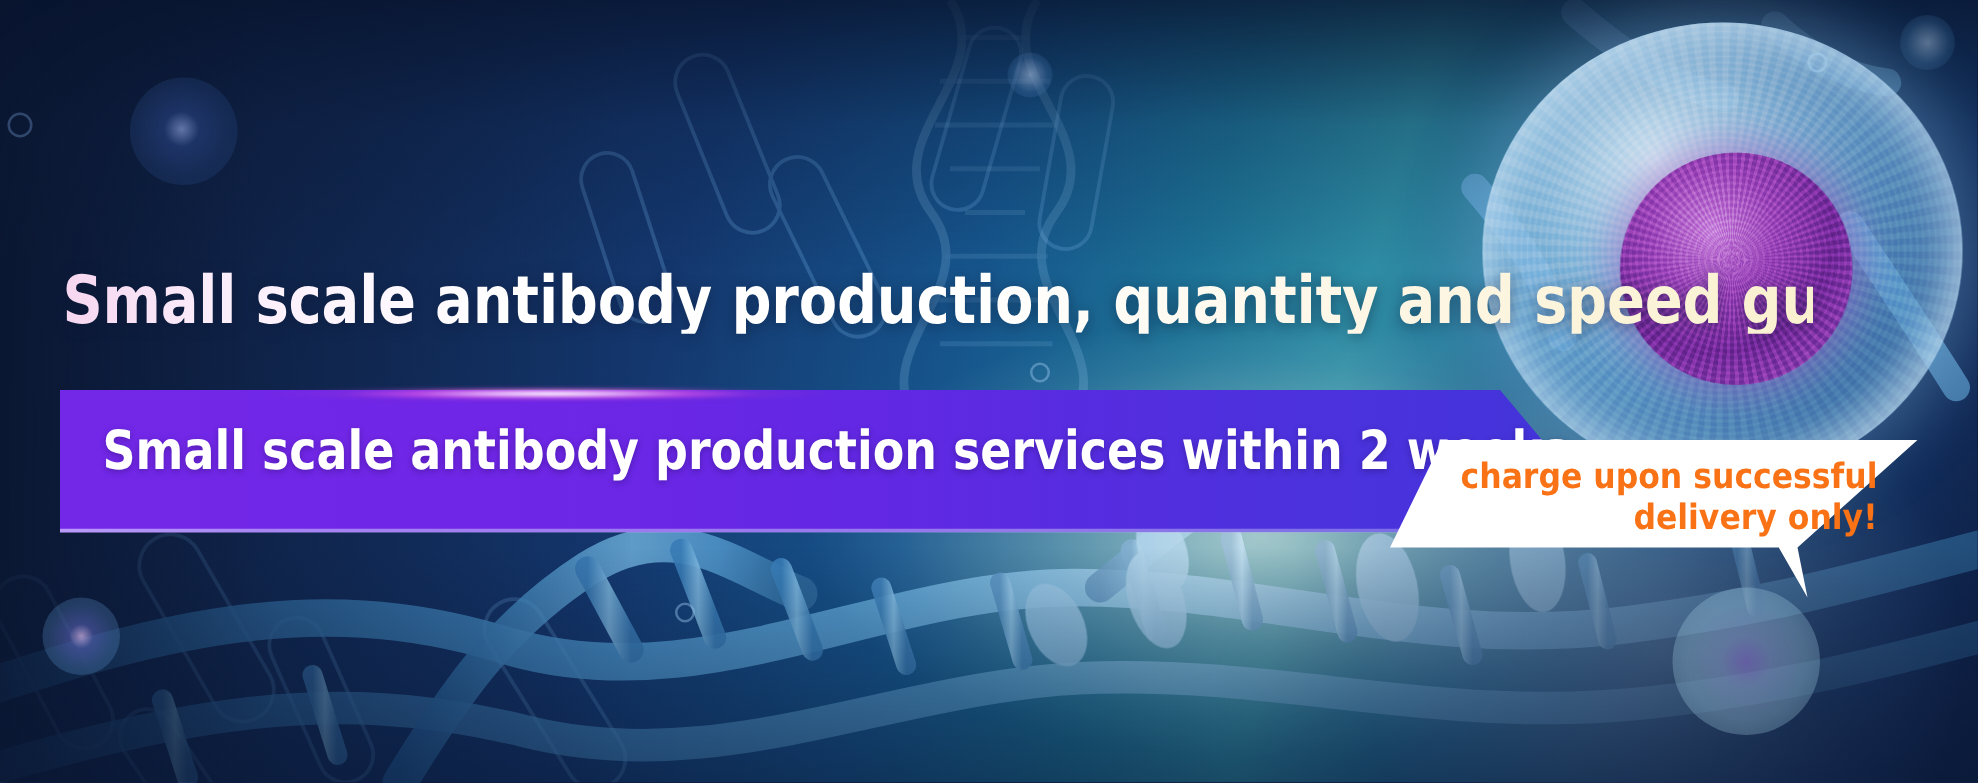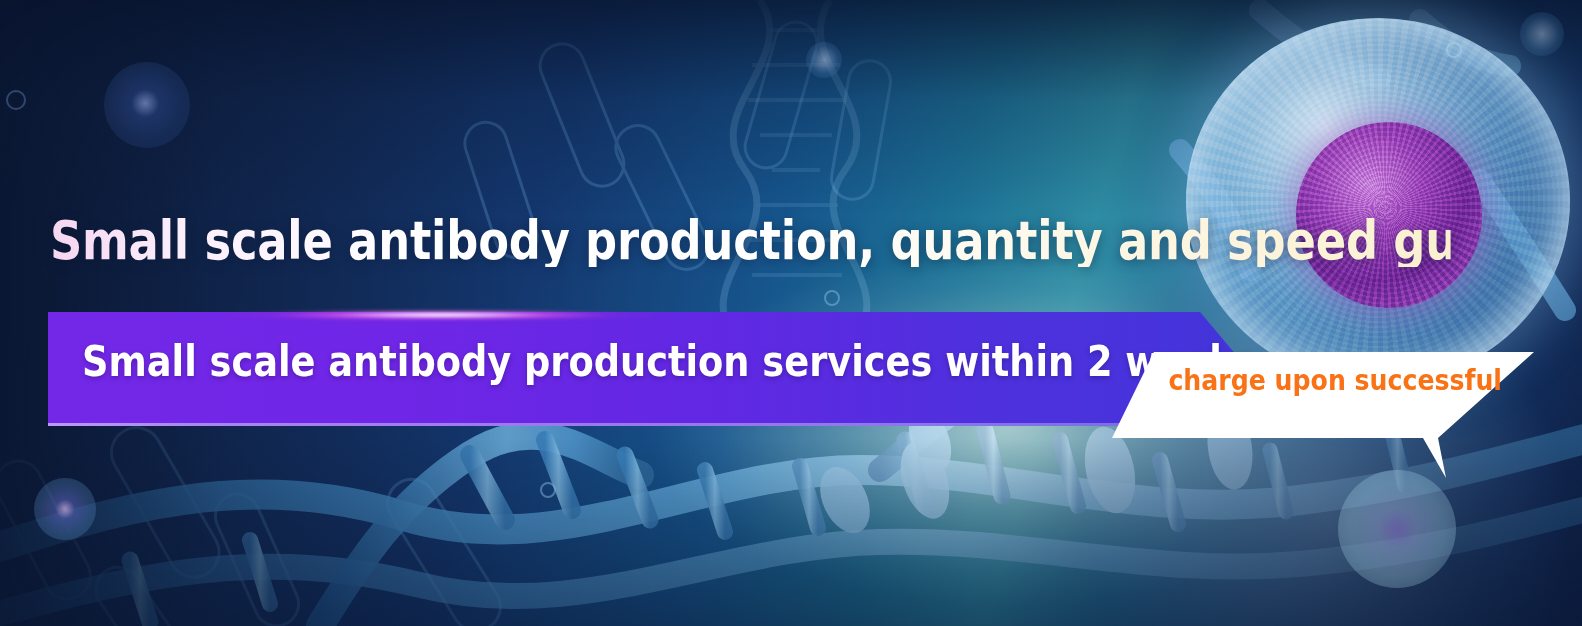--- a/index.html
+++ b/index.html
@@ -278,16 +278,17 @@
 
   <div id="purple-banner"></div>
   <div id="purple-glow"></div>
   <div id="purple-underline"></div>
   <div id="banner-text">Small scale antibody production services within 2 weeks</div>
 
   <div id="callout">
     <div id="callout-shape"></div>
     <div id="callout-text">
       <div>charge upon successful</div>
+      <div>delivery only!</div>
     </div>
   </div>
 
 </div>
 
 </body></html>

